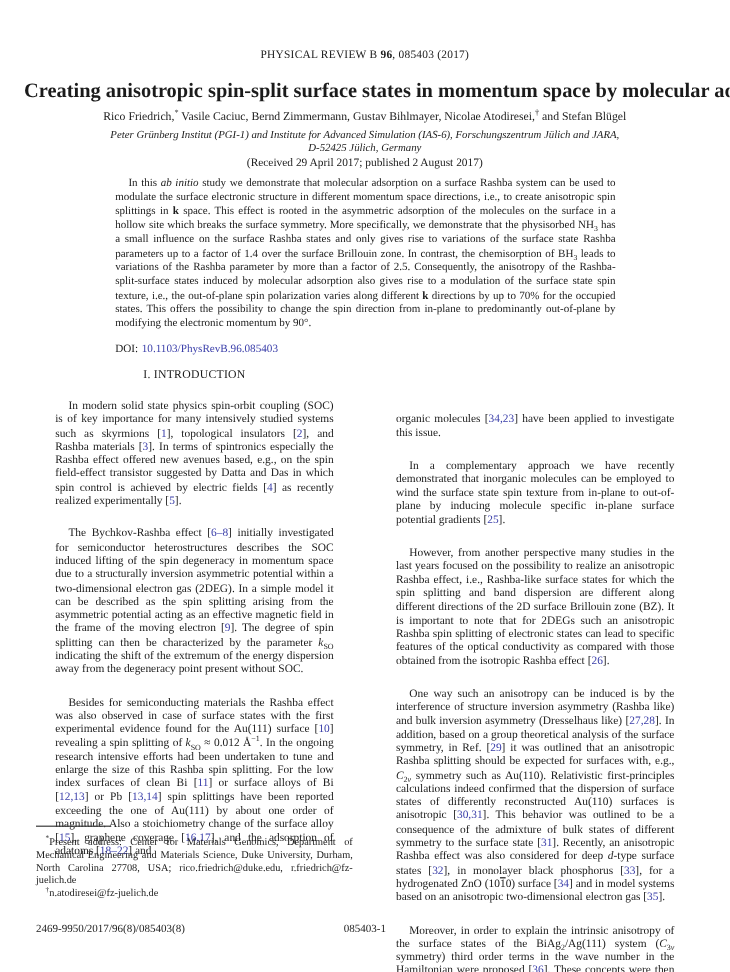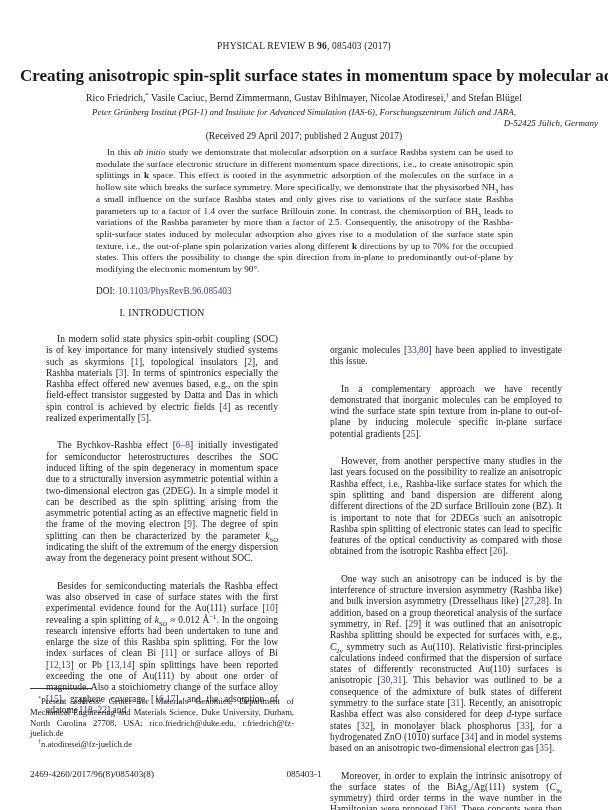--- a/index.html
+++ b/index.html
@@ -18,21 +18,21 @@
   }
   .paper-title{
     position:absolute;top:66px;left:20px;right:20px;text-align:center;
     font-weight:bold;font-size:17px;white-space:nowrap;
   }
   .author-list{
     position:absolute;top:92px;left:10px;right:10px;text-align:center;
     font-size:9.8px;white-space:nowrap;
   }
   .affil-1{position:absolute;top:107px;left:10px;right:10px;text-align:center;font-style:italic;font-size:9px;white-space:nowrap;}
-  .affil-2{position:absolute;top:118px;left:10px;right:10px;text-align:right;font-style:italic;font-size:9px;font-family:Liberation Serif, serif;}
+  .affil-2{position:absolute;top:118px;left:10px;right:10px;text-align:center;font-style:italic;font-size:9px;font-family:Liberation Serif, serif;}
   .received{position:absolute;top:131px;left:0;right:0;text-align:center;font-size:9.5px;}
   .abstract{
     position:absolute;top:147px;left:96px;width:417px;
     font-size:9.2px;line-height:11.7px;text-align:justify;
   }
   .abstract p{margin:0;text-indent:11px;}
   .doi-line{position:absolute;top:286px;left:96px;font-size:9.3px;}
   .doi-link{color:var(--link-color);margin-left:3px;}
   .cite{color:var(--link-color);}
   sup{font-size:70%;line-height:0;}
@@ -90,31 +90,31 @@
   </div>
 
   <div class="col col-left">
     <p class="section-heading">I. INTRODUCTION</p>
     <p class="body">In modern solid state physics spin-orbit coupling (SOC) is of key importance for many intensively studied systems such as skyrmions [<span class="cite">1</span>], topological insulators [<span class="cite">2</span>], and Rashba materials [<span class="cite">3</span>]. In terms of spintronics especially the Rashba effect offered new avenues based, e.g., on the spin field-effect transistor suggested by Datta and Das in which spin control is achieved by electric fields [<span class="cite">4</span>] as recently realized experimentally [<span class="cite">5</span>].</p>
     <p class="body">The Bychkov-Rashba effect [<span class="cite">6–8</span>] initially investigated for semiconductor heterostructures describes the SOC induced lifting of the spin degeneracy in momentum space due to a structurally inversion asymmetric potential within a two-dimensional electron gas (2DEG). In a simple model it can be described as the spin splitting arising from the asymmetric potential acting as an effective magnetic field in the frame of the moving electron [<span class="cite">9</span>]. The degree of spin splitting can then be characterized by the parameter <i>k</i><sub>SO</sub> indicating the shift of the extremum of the energy dispersion away from the degeneracy point present without SOC.</p>
     <p class="body">Besides for semiconducting materials the Rashba effect was also observed in case of surface states with the first experimental evidence found for the Au(111) surface [<span class="cite">10</span>] revealing a spin splitting of <i>k</i><sub>SO</sub> ≈ 0.012 Å<sup>−1</sup>. In the ongoing research intensive efforts had been undertaken to tune and enlarge the size of this Rashba spin splitting. For the low index surfaces of clean Bi [<span class="cite">11</span>] or surface alloys of Bi [<span class="cite">12,13</span>] or Pb [<span class="cite">13,14</span>] spin splittings have been reported exceeding the one of Au(111) by about one order of magnitude. Also a stoichiometry change of the surface alloy [<span class="cite">15</span>], graphene coverage [<span class="cite">16,17</span>], and the adsorption of adatoms [<span class="cite">18–22</span>] and</p>
   </div>
 
   <div class="col col-right">
-    <p class="body noindent">organic molecules [<span class="cite">33,80</span>] have been applied to investigate this issue.</p>
+    <p class="body noindent">organic molecules [<span class="cite">34,23</span>] have been applied to investigate this issue.</p>
     <p class="body">In a complementary approach we have recently demonstrated that inorganic molecules can be employed to wind the surface state spin texture from in-plane to out-of-plane by inducing molecule specific in-plane surface potential gradients [<span class="cite">25</span>].</p>
     <p class="body">However, from another perspective many studies in the last years focused on the possibility to realize an anisotropic Rashba effect, i.e., Rashba-like surface states for which the spin splitting and band dispersion are different along different directions of the 2D surface Brillouin zone (BZ). It is important to note that for 2DEGs such an anisotropic Rashba spin splitting of electronic states can lead to specific features of the optical conductivity as compared with those obtained from the isotropic Rashba effect [<span class="cite">26</span>].</p>
     <p class="body">One way such an anisotropy can be induced is by the interference of structure inversion asymmetry (Rashba like) and bulk inversion asymmetry (Dresselhaus like) [<span class="cite">27,28</span>]. In addition, based on a group theoretical analysis of the surface symmetry, in Ref. [<span class="cite">29</span>] it was outlined that an anisotropic Rashba splitting should be expected for surfaces with, e.g., <i>C</i><sub>2<i>v</i></sub> symmetry such as Au(110). Relativistic first-principles calculations indeed confirmed that the dispersion of surface states of differently reconstructed Au(110) surfaces is anisotropic [<span class="cite">30,31</span>]. This behavior was outlined to be a consequence of the admixture of bulk states of different symmetry to the surface state [<span class="cite">31</span>]. Recently, an anisotropic Rashba effect was also considered for deep <i>d</i>-type surface states [<span class="cite">32</span>], in monolayer black phosphorus [<span class="cite">33</span>], for a hydrogenated ZnO (10<span class="ov">1</span>0) surface [<span class="cite">34</span>] and in model systems based on an anisotropic two-dimensional electron gas [<span class="cite">35</span>].</p>
     <p class="body">Moreover, in order to explain the intrinsic anisotropy of the surface states of the BiAg<sub>2</sub>/Ag(111) system (<i>C</i><sub>3<i>v</i></sub> symmetry) third order terms in the wave number in the Hamiltonian were proposed [<span class="cite">36</span>]. These concepts were then also applied to rationalize the dispersion behavior of the Dirac-cone-like surface state at the W(110) surface [<span class="cite">37</span>] and in transition metal dichalcogenide monolayers upon application of a strong</p>
   </div>
 
   <div class="footnotes">
     <hr class="footnote-rule">
     <p><sup>*</sup>Present address: Center for Materials Genomics, Department of Mechanical Engineering and Materials Science, Duke University, Durham, North Carolina 27708, USA; rico.friedrich@duke.edu, r.friedrich@fz-juelich.de</p>
     <p><sup>†</sup>n.atodiresei@fz-juelich.de</p>
   </div>
 
   <div class="page-footer">
-    <span class="f-left">2469-4260/2017/96(8)/085403(8)</span>
+    <span class="f-left">2469-9950/2017/96(8)/085403(8)</span>
     <span class="f-center">085403-1</span>
   </div>
 
 </div>
 
 </body></html>

